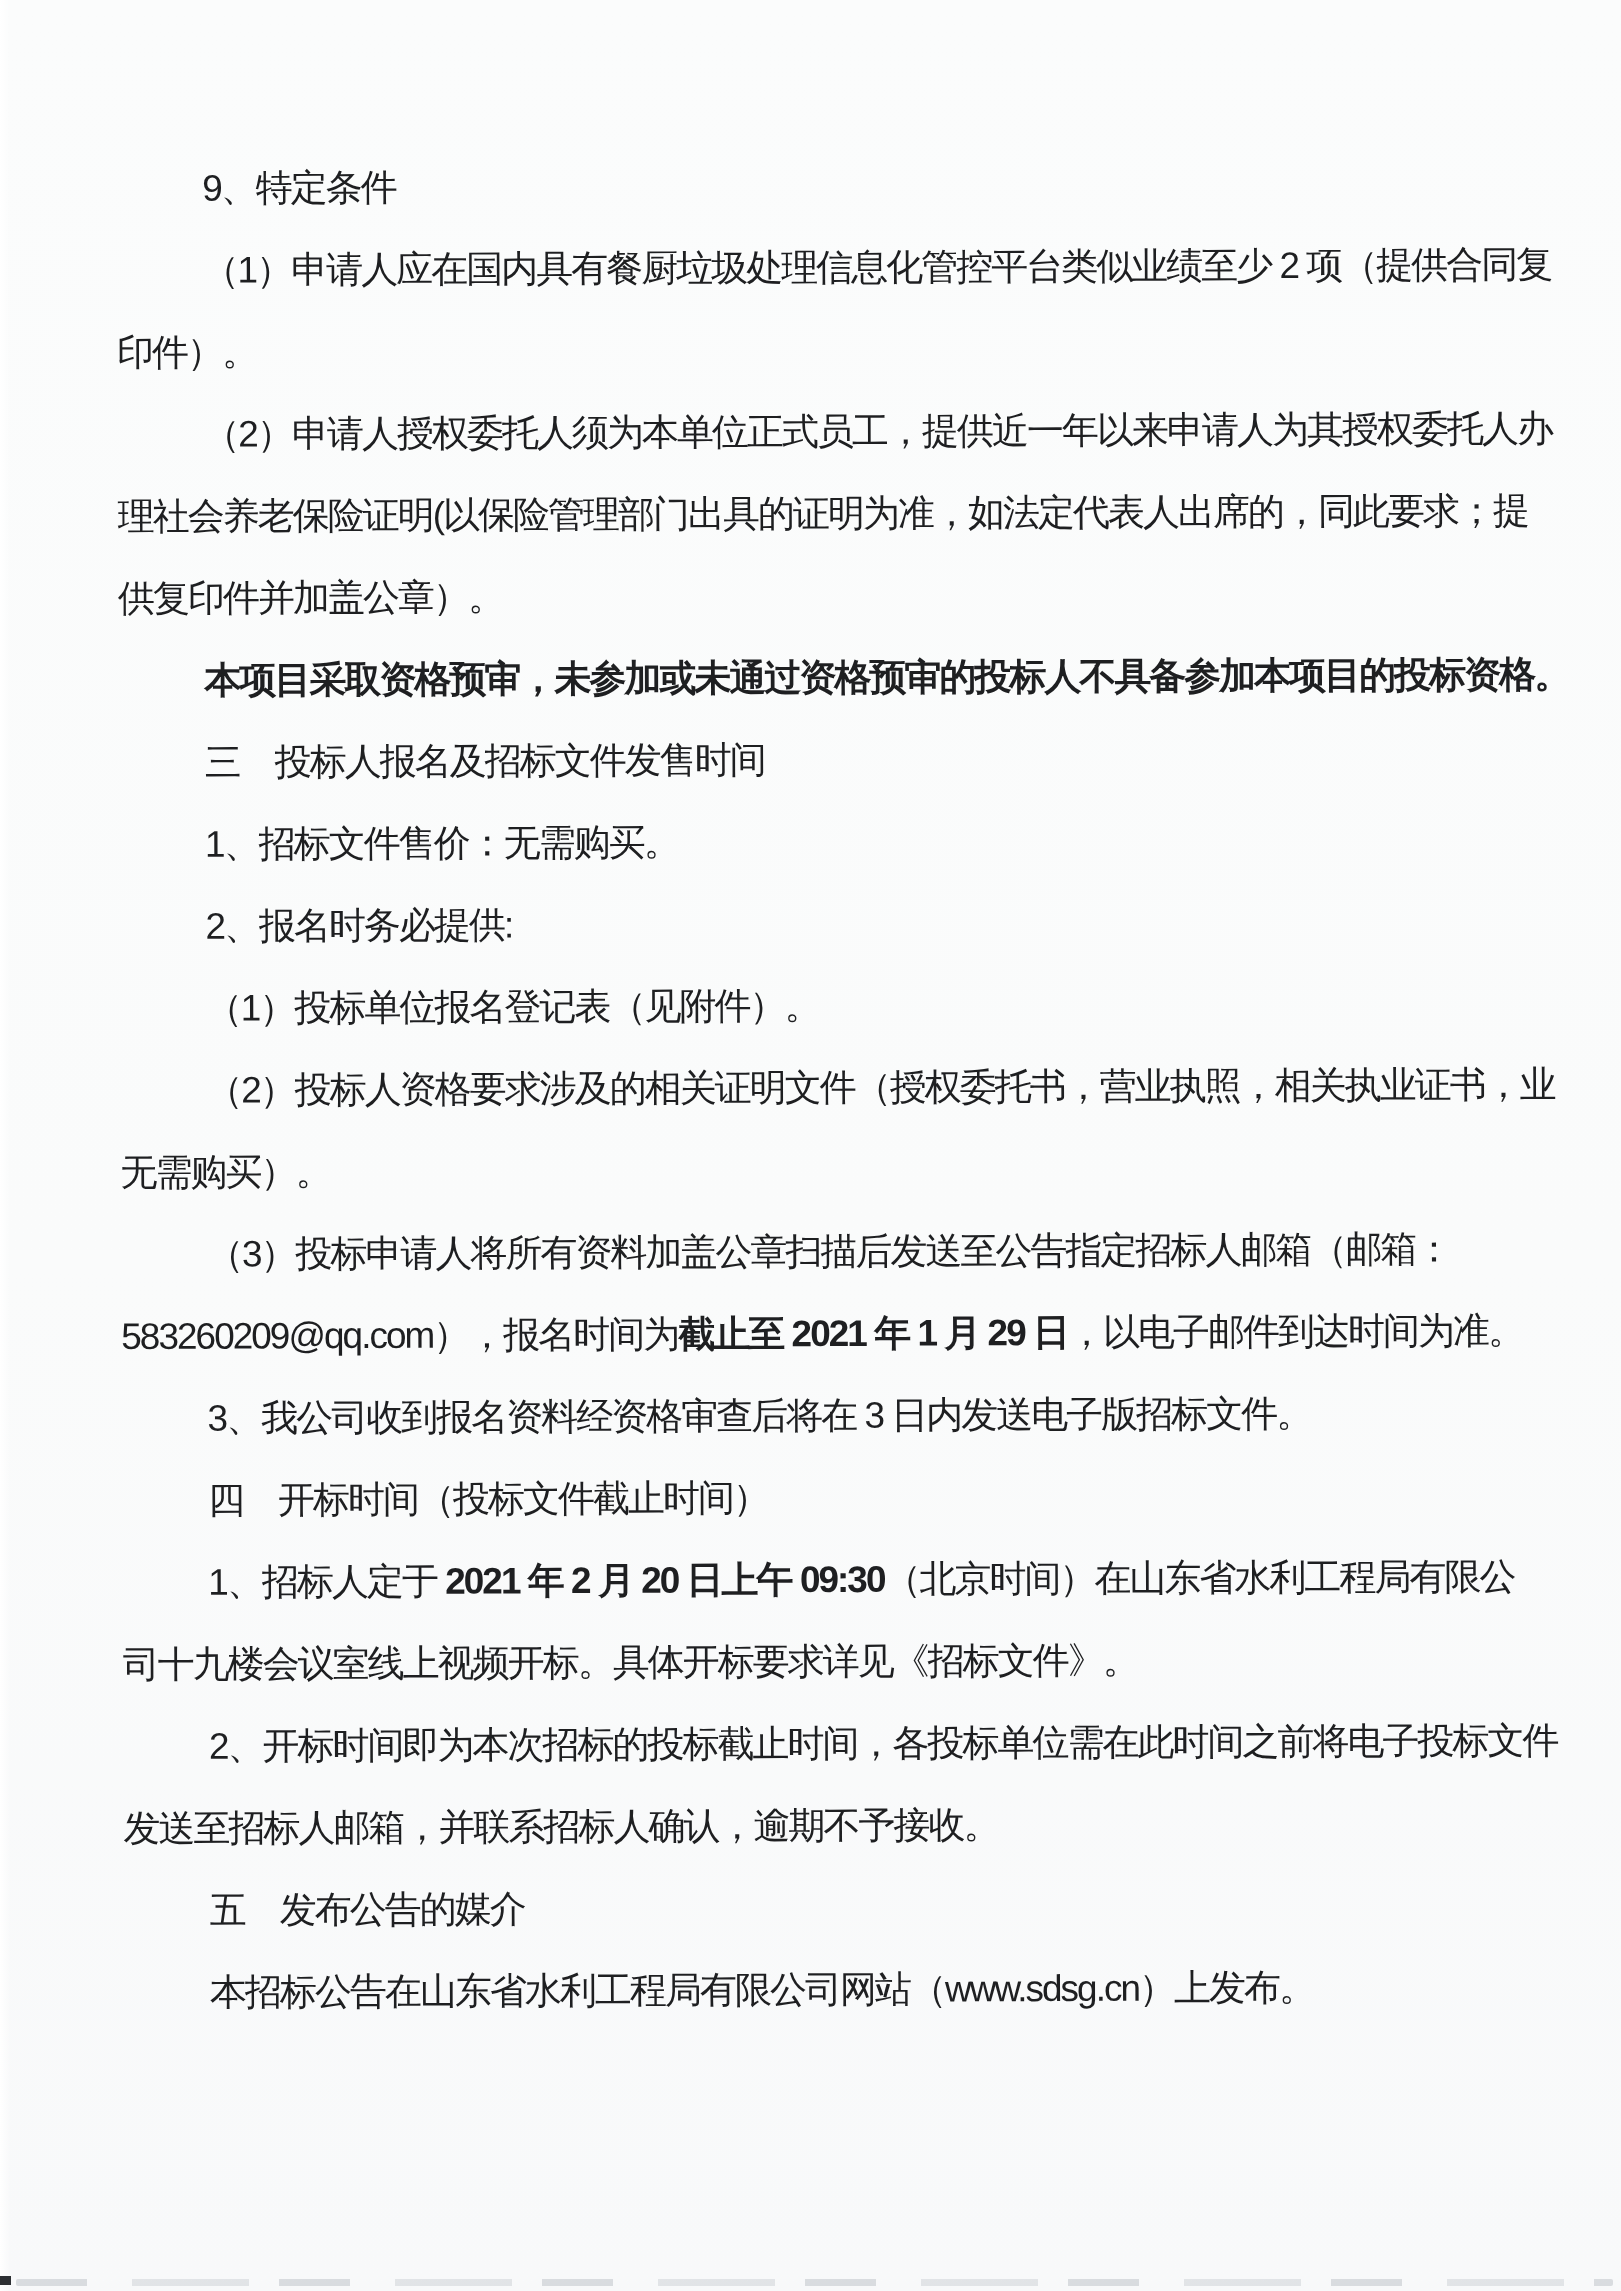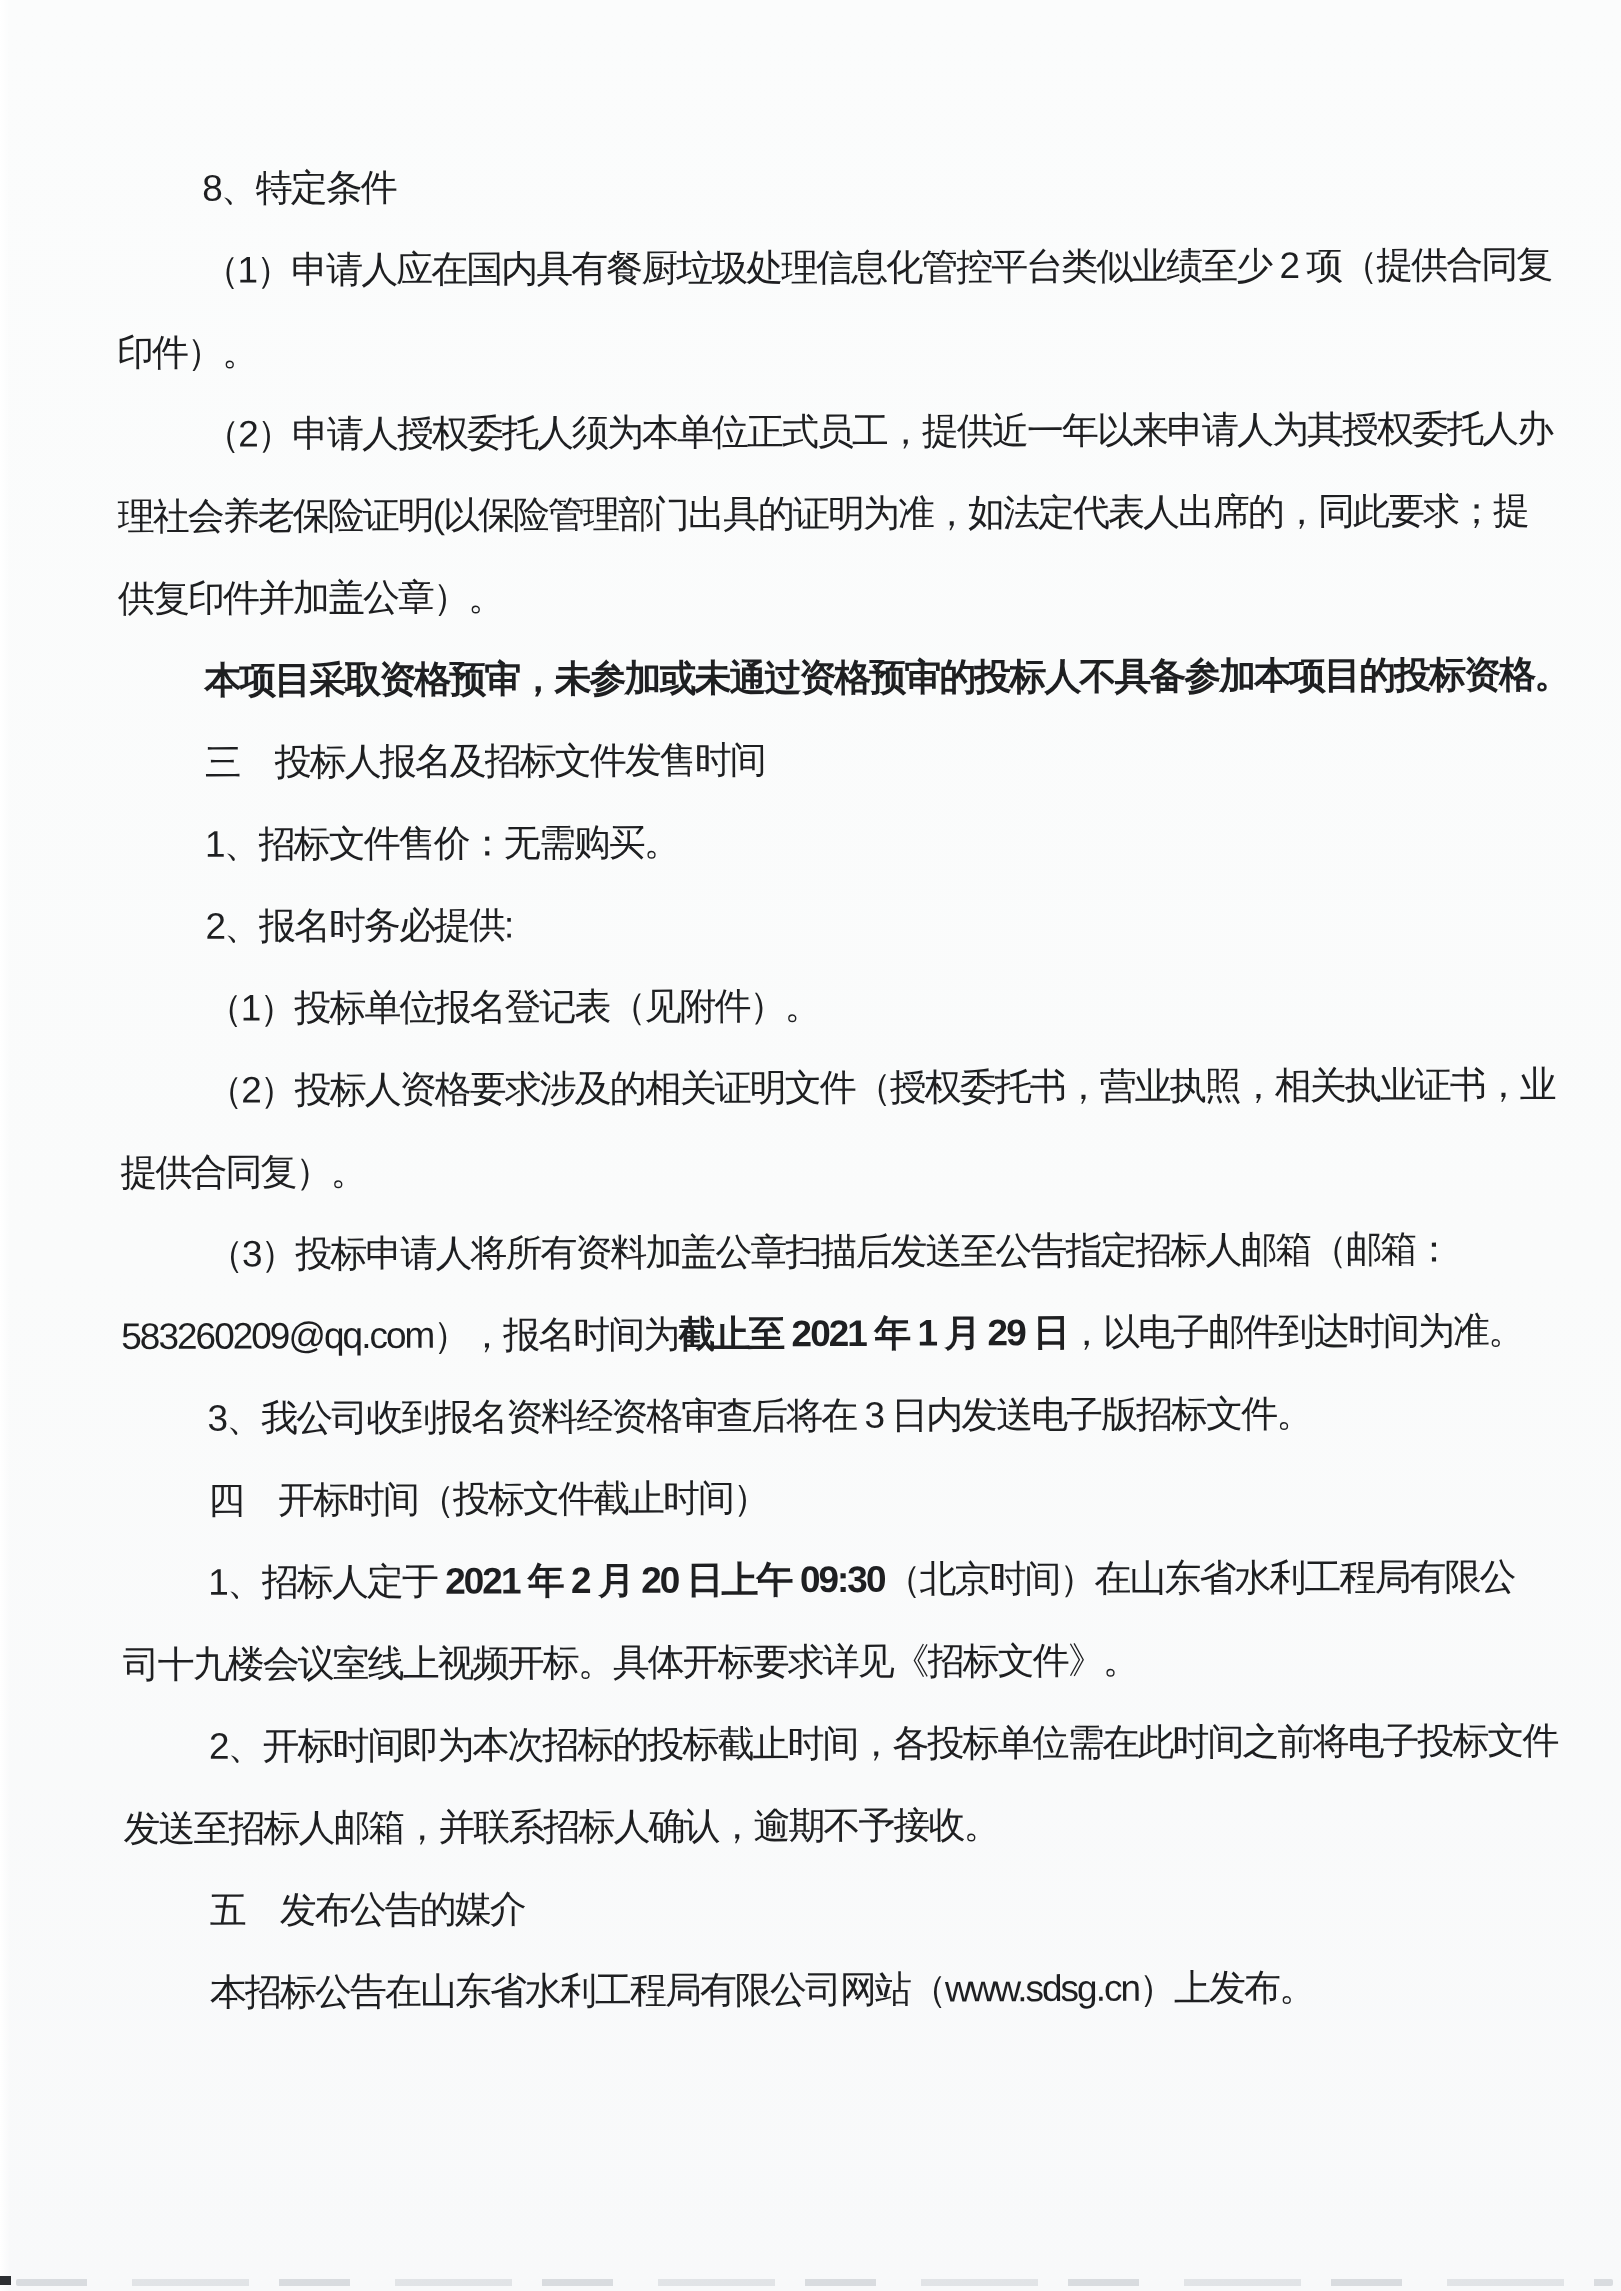--- a/index.html
+++ b/index.html
@@ -71,33 +71,33 @@
     height: 8.8px;
     background: #2d3033;
   }
 </style>
 </head>
 <body>
 
 <div class="page" style="background-color: rgb(251, 252, 252);">
   <div class="left-edge"></div>
   <div class="content">
-      <div class="line indent"><span class="seg">8、特定条件</span></div>
+      <div class="line indent"><span class="seg">9、特定条件</span></div>
       <div class="line indent"><span class="seg">（1）申请人应在国内具有餐厨垃圾处理信息化管控平台类似业绩至少 2 项（提供合同复</span></div>
       <div class="line"><span class="seg">印件）。</span></div>
       <div class="line indent"><span class="seg">（2）申请人授权委托人须为本单位正式员工，提供近一年以来申请人为其授权委托人办</span></div>
       <div class="line"><span class="seg">理社会养老保险证明(以保险管理部门出具的证明为准，如法定代表人出席的，同此要求；提</span></div>
       <div class="line"><span class="seg">供复印件并加盖公章）。</span></div>
       <div class="line indent"><span class="seg bold">本项目采取资格预审，未参加或未通过资格预审的投标人不具备参加本项目的投标资格。</span></div>
       <div class="line indent"><span class="seg">三　投标人报名及招标文件发售时间</span></div>
       <div class="line indent"><span class="seg">1、招标文件售价：无需购买。</span></div>
       <div class="line indent"><span class="seg">2、报名时务必提供:</span></div>
       <div class="line indent"><span class="seg">（1）投标单位报名登记表（见附件）。</span></div>
       <div class="line indent"><span class="seg">（2）投标人资格要求涉及的相关证明文件（授权委托书，营业执照，相关执业证书，业</span></div>
-      <div class="line"><span class="seg">提供合同复）。</span></div>
+      <div class="line"><span class="seg">无需购买）。</span></div>
       <div class="line indent"><span class="seg">（3）投标申请人将所有资料加盖公章扫描后发送至公告指定招标人邮箱（邮箱：</span></div>
       <div class="line"><span class="seg">583260209@qq.com），报名时间为</span><span class="seg bold">截止至 2021 年 1 月 29 日</span><span class="seg">，以电子邮件到达时间为准。</span></div>
       <div class="line indent"><span class="seg">3、我公司收到报名资料经资格审查后将在 3 日内发送电子版招标文件。</span></div>
       <div class="line indent"><span class="seg">四　开标时间（投标文件截止时间）</span></div>
       <div class="line indent"><span class="seg">1、招标人定于 </span><span class="seg bold">2021 年 2 月 20 日上午 09:30</span><span class="seg">（北京时间）在山东省水利工程局有限公</span></div>
       <div class="line"><span class="seg">司十九楼会议室线上视频开标。具体开标要求详见《招标文件》。</span></div>
       <div class="line indent"><span class="seg">2、开标时间即为本次招标的投标截止时间，各投标单位需在此时间之前将电子投标文件</span></div>
       <div class="line"><span class="seg">发送至招标人邮箱，并联系招标人确认，逾期不予接收。</span></div>
       <div class="line indent"><span class="seg">五　发布公告的媒介</span></div>
       <div class="line indent"><span class="seg">本招标公告在山东省水利工程局有限公司网站（www.sdsg.cn）上发布。</span></div>

